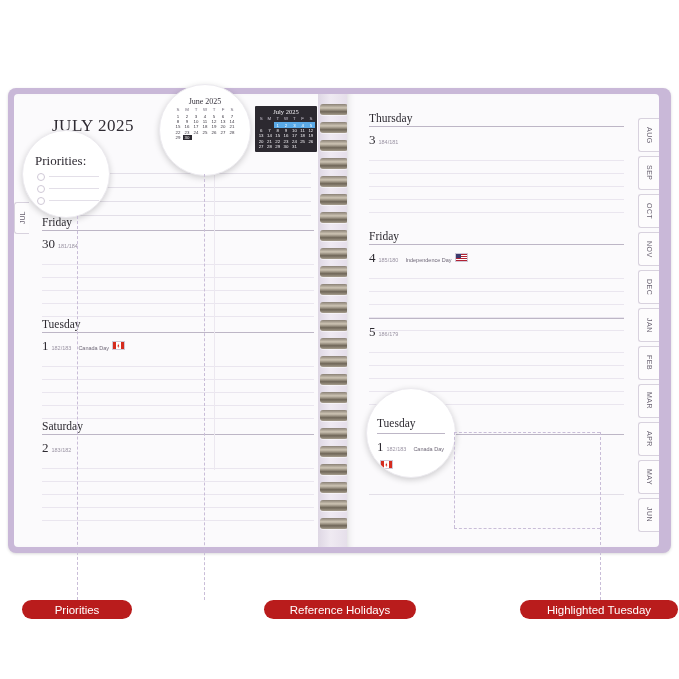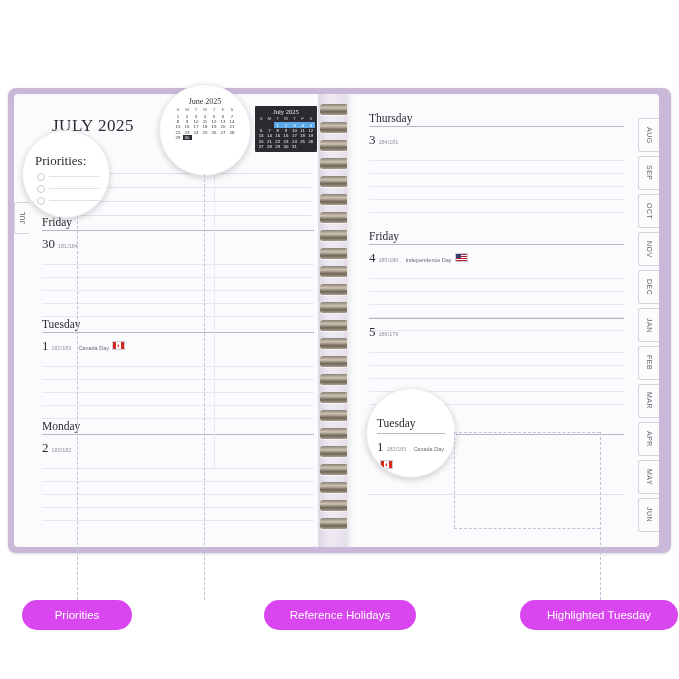--- a/index.html
+++ b/index.html
@@ -99,21 +99,21 @@
 
   
   .magnify{
     position:absolute;border-radius:50%;background:#ffffff;
     box-shadow:0 2px 6px rgba(0,0,0,.18);
     border:1px solid #eceaef;
     overflow:hidden;
   }
   
   .pill{
-    position:absolute;height:30px;border-radius:15px;background:#d946ef;
+    position:absolute;height:19px;border-radius:15px;background:#b91c1c;
     color:#ffffff;font-size:11.5px;display:flex;align-items:center;justify-content:center;
     padding:0 18px;
   }
   .dash{position:absolute;border-left:1px dashed #c9bdd8;}
   .dashh{position:absolute;border-top:1px dashed #c9bdd8;}
 </style>
 </head>
 <body>
 
 <div class="cover"></div>
@@ -156,21 +156,21 @@
     <div class="lines">
       <div class="ln"></div>
         <div class="ln"></div>
         <div class="ln"></div>
         <div class="ln"></div>
         <div class="ln"></div>
     </div>
   </div>
 
   <div class="dayblock" style="top:326px">
-    <div class="dayname">Monday</div>
+    <div class="dayname">Saturday</div>
     <div class="rule"></div>
     <div style="margin-top:3px">
       <span class="daynum">2</span><span class="daymeta">183/182</span>
     </div>
     <div class="lines">
       <div class="ln"></div>
         <div class="ln"></div>
         <div class="ln"></div>
         <div class="ln"></div>
         <div class="ln"></div>

